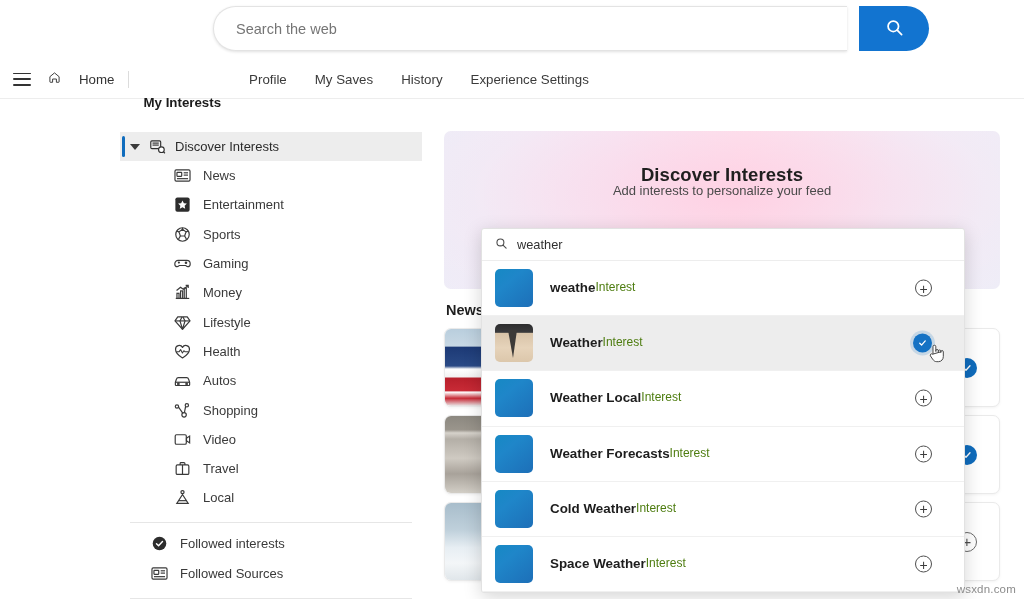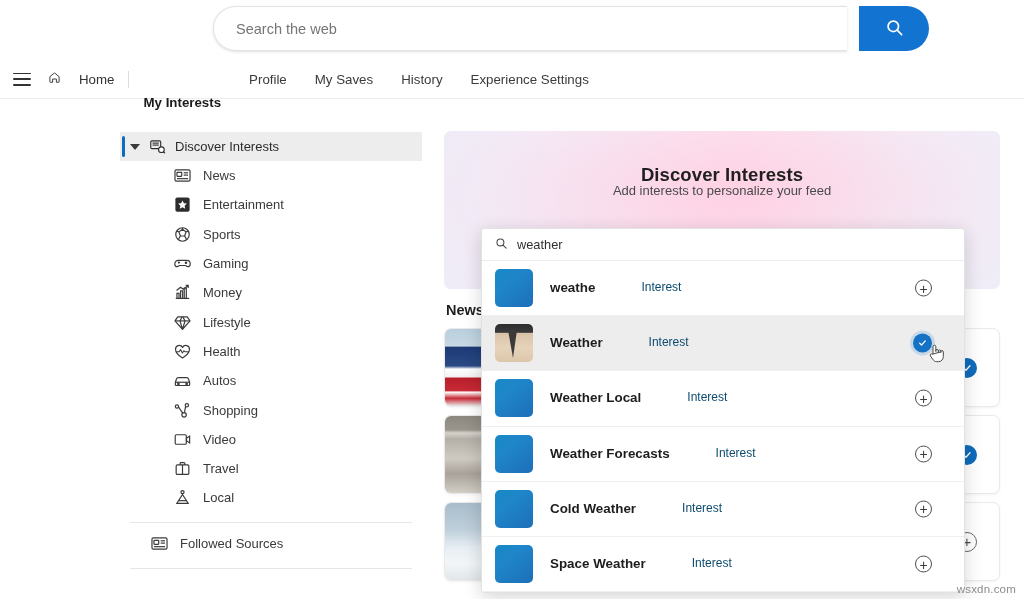--- a/index.html
+++ b/index.html
@@ -133,21 +133,21 @@
     background:linear-gradient(180deg,#2c2c2e 0%,#3a3a3c 22%,#d8c3a8 24%,#e6d3ba 62%,#dcc7ab 100%);
     position:relative; overflow:hidden;
   }
   .dd-thumb.storm::after{
     content:""; position:absolute; left:13px; top:6px;
     width:0;height:0;border-left:5px solid transparent;border-right:4px solid transparent;
     border-top:28px solid #3c3a38;
   }
   .dd-texts { display:flex; flex-direction:row; justify-content:center; }
   .dd-title { font-size:13.4px; font-weight:bold; color:#1d1d1d; line-height:1.35; }
-  .dd-sub { font-size:12px; color:#0c4a6e; line-height:1.4;margin-left:46px; }
+  .dd-sub { font-size:12px; color:#4d7c0f; line-height:1.4; }
   .dd-add { position:absolute; right:32px; top:50%; transform:translateY(-50%);
             width:17px;height:17px;border-radius:50%;border:1.2px solid #4f4f4f;
             display:flex;align-items:center;justify-content:center;
             color:#3c3c3c;font-size:14px;line-height:1; }
   .dd-add.checked { border:none; background:#1472c4; width:19px;height:19px;
                     box-shadow:0 0 0 3px rgba(20,114,196,.18); }
   .dd-add.checked svg { width:11px;height:11px; }
   .cursor-hand { position:absolute; right:18px; top:50%; margin-top:-1px;
                  width:20px; height:24px; pointer-events:none; }
 
@@ -350,20 +350,29 @@
           <circle cx="12" cy="5.2" r="2"></circle>
             <path d="M12 8.2L4.8 19.5h14.4z"></path>
           <line x1="7.2" y1="16" x2="16.8" y2="16"></line>
           </svg>
       </span>
       <span class="lbl">Local</span>
     </div>
 
     <div class="side-divider"></div>
 
+    <div class="side-item2">
+      <span class="ic">
+        <svg viewBox="0 0 24 24">
+            <circle cx="12" cy="12" r="8.6" fill="#2d2d2d"></circle>
+          <path d="M8.2 12.2l2.6 2.6 5-5.4" fill="none" stroke="#fff" stroke-width="1.8" stroke-linecap="round" stroke-linejoin="round"></path>
+          </svg>
+      </span>
+      <span class="lbl">Followed interests</span>
+    </div>
 
     <div class="side-item2">
       <span class="ic">
         <svg viewBox="0 0 24 24" fill="none" stroke="#3a3a3a" stroke-width="1.5">
           <rect x="2.5" y="5" width="19" height="14" rx="1.6"></rect>
           <rect x="5" y="8" width="6" height="5" rx=".6"></rect>
           <line x1="13.5" y1="8.6" x2="19" y2="8.6"></line>
             <line x1="13.5" y1="11.5" x2="19" y2="11.5"></line>
           <line x1="5" y1="16" x2="19" y2="16"></line>
           </svg>

